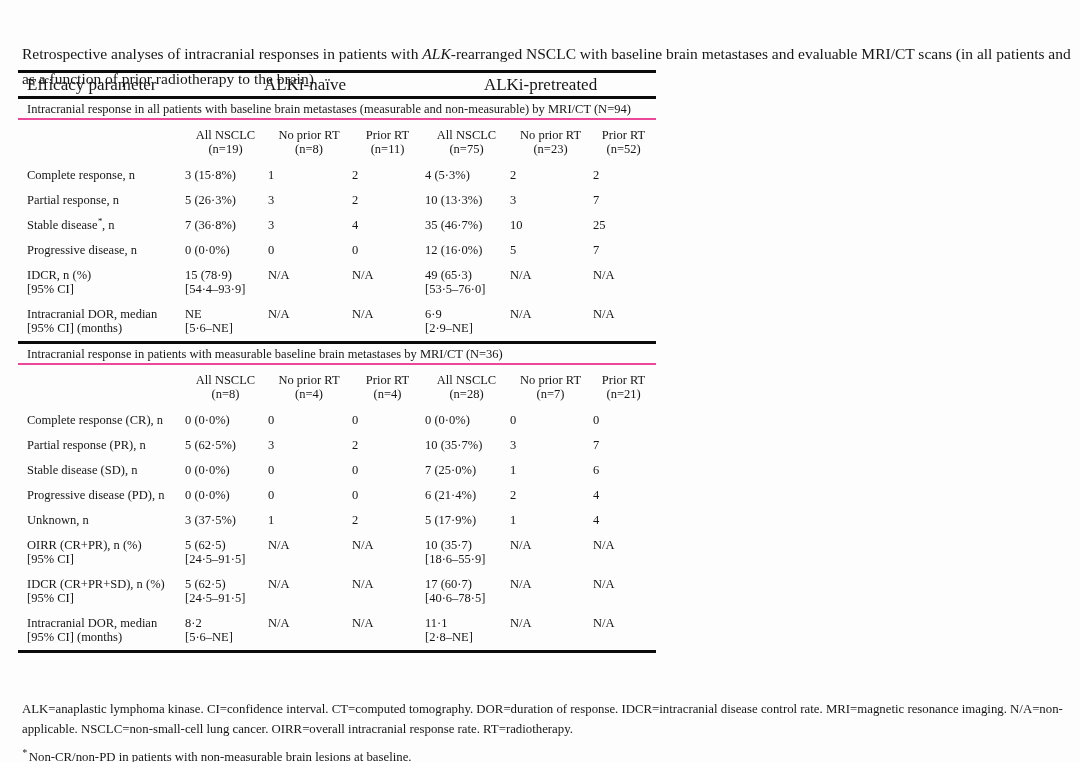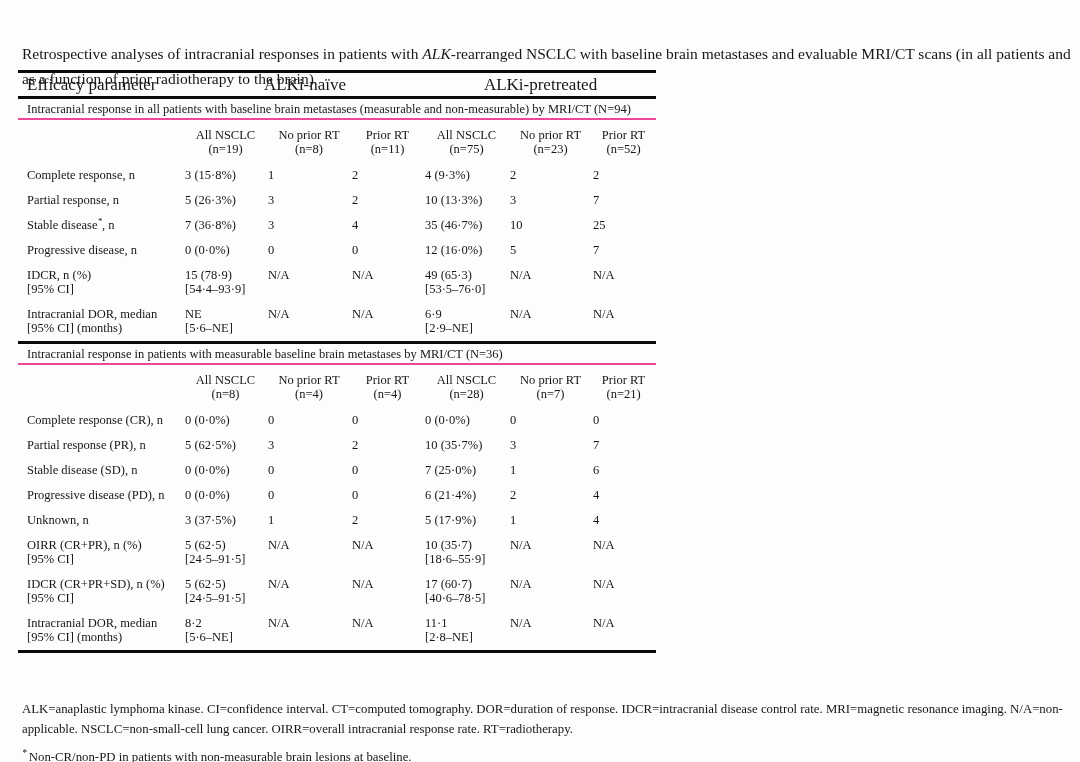--- a/index.html
+++ b/index.html
@@ -88,21 +88,21 @@
           <td>No prior RT
 (n=23)</td>
           <td>Prior RT
 (n=52)</td>
         </tr>
         <tr class="data-row">
           <td class="label">Complete response, n</td>
           <td>3 (15·8%)</td>
           <td>1</td>
           <td>2</td>
-          <td>4 (9·3%)</td>
+          <td>4 (5·3%)</td>
           <td>2</td>
           <td>2</td>
         </tr>
         <tr class="data-row">
           <td class="label">Partial response, n</td>
           <td>5 (26·3%)</td>
           <td>3</td>
           <td>2</td>
           <td>10 (13·3%)</td>
           <td>3</td>

